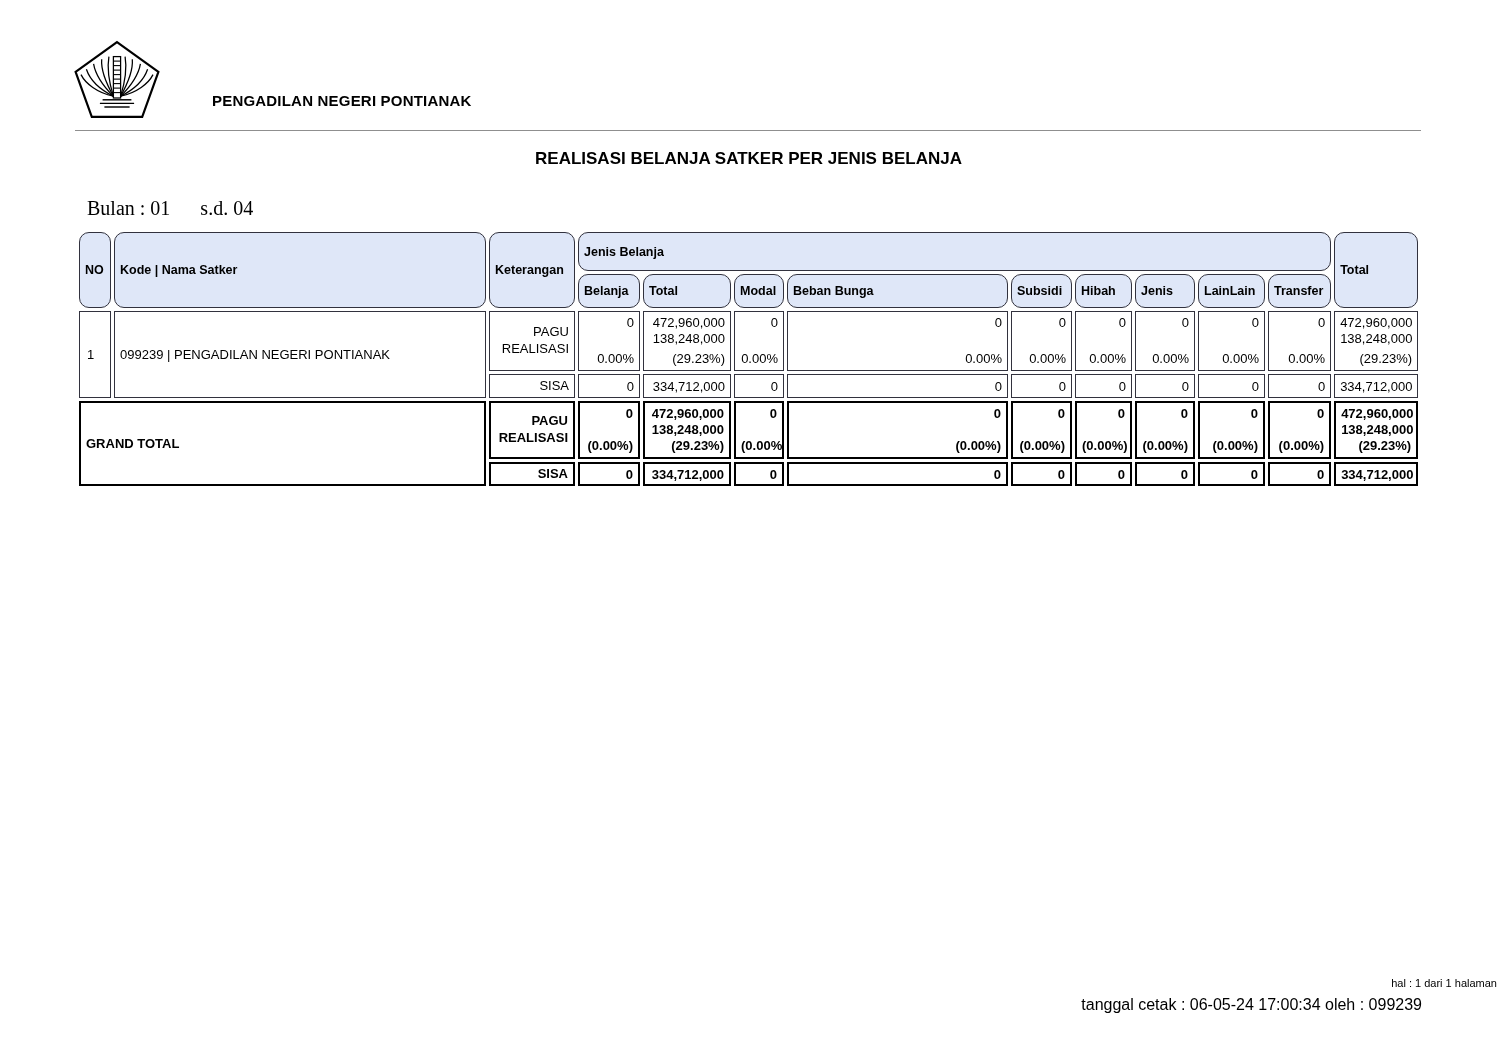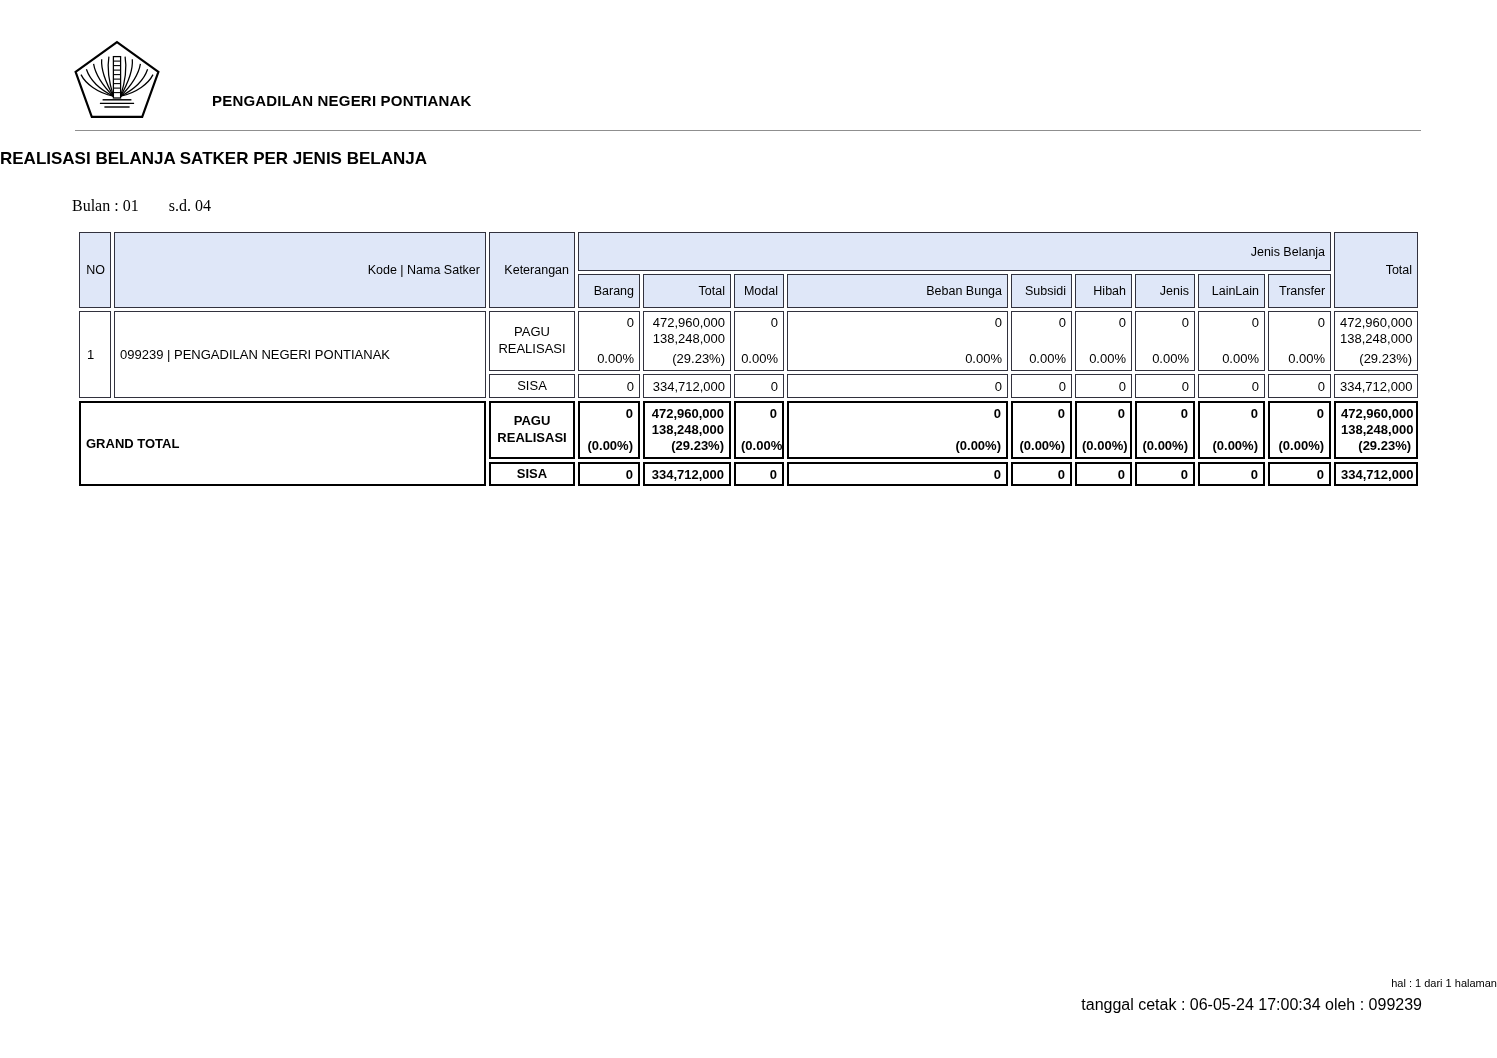--- a/index.html
+++ b/index.html
@@ -5,35 +5,35 @@
   html,body { margin:0; padding:0; background:#ffffff; }
   body { font-family:"Liberation Sans", sans-serif; color:#000; }
   .page { position:relative; width:1497px; height:1058px; background:#fff; overflow:hidden; }
 
   
   .logo { position:absolute; left:72px; top:40px; }
   .lh-line1 { position:absolute; left:212px; top:55px; font-size:15px; font-weight:bold; letter-spacing:.2px; }
   .lh-line2 { position:absolute; left:212px; top:92px; font-size:15px; font-weight:bold; letter-spacing:.2px; }
   .rule { position:absolute; left:75px; top:130px; width:1346px; border-top:1px solid #8f8f8f; height:0; }
 
-  .title { position:absolute; left:0; top:149px; width:100%; font-size:17px; font-weight:bold; }
-  .period { position:absolute; left:72px; top:197px; font-family:"Liberation Serif", serif; font-size:16px; }
+  .title { position:absolute; left:0; top:149px; width:100%; text-align:center; font-size:17px; font-weight:bold; }
+  .period { position:absolute; left:87px; top:197px; font-family:"Liberation Serif", serif; font-size:20px; }
   .period .range { margin-left:30px; }
 
   
   .tablewrap { position:absolute; left:76px; top:229px; }
   table.report { border-collapse:separate; border-spacing:3px; table-layout:fixed; width:1345px; font-size:13px; }
   .report th, .report td { border:1.5px solid #32323e; padding:1px 5px; background:#fff; box-sizing:border-box; overflow:hidden; }
-  .report th { background:#dfe7f8; font-weight:normal; text-align:right; vertical-align:middle; font-size:12.5px; }
+  .report th { background:#dfe7f8; font-weight:bold; text-align:left; vertical-align:middle; font-size:12.5px;border-radius:10px; }
   tr.hr1 { height:39px; } tr.hr2 { height:34px; }
   tr.r1a { height:60px; } tr.r1b { height:24px; }
   tr.gta { height:58px; } tr.gtb { height:24px; }
   td.no-cell { text-align:left; padding-left:7px; vertical-align:middle; }
   td.satker-cell { text-align:left; vertical-align:middle; }
-  td.ket-cell { text-align:center; vertical-align:middle; line-height:1.3; }
+  td.ket-cell { text-align:right; vertical-align:middle; line-height:1.3; }
   td.ket-cell span { display:block; }
   td.num { text-align:right; vertical-align:middle; }
   td.c3td { vertical-align:top; padding-top:3px; padding-bottom:3px; }
   .c3 { display:flex; flex-direction:column; text-align:right; line-height:16px; }
   tr.r1a .c3 { height:52px; }
   tr.gta .c3 { height:48px; }
   .c3 .l3 { margin-top:auto; }
   tr.gt td { border:2.5px solid #000; font-weight:bold; }
   td.gt-label { text-align:left; vertical-align:middle; }
 
@@ -104,21 +104,21 @@
       </colgroup>
       <tbody>
           <tr class="hr1">
         <th rowspan="2">NO</th>
         <th rowspan="2">Kode | Nama Satker</th>
         <th rowspan="2">Keterangan</th>
         <th colspan="9">Jenis Belanja</th>
         <th rowspan="2">Total</th>
       </tr>
       <tr class="hr2">
-        <th>Barang</th>
+        <th>Belanja</th>
         <th>Total</th>
         <th>Modal</th>
         <th>Beban Bunga</th>
         <th>Subsidi</th>
         <th>Hibah</th>
         <th>Jenis</th>
         <th>LainLain</th>
         <th>Transfer</th>
       </tr>
 

